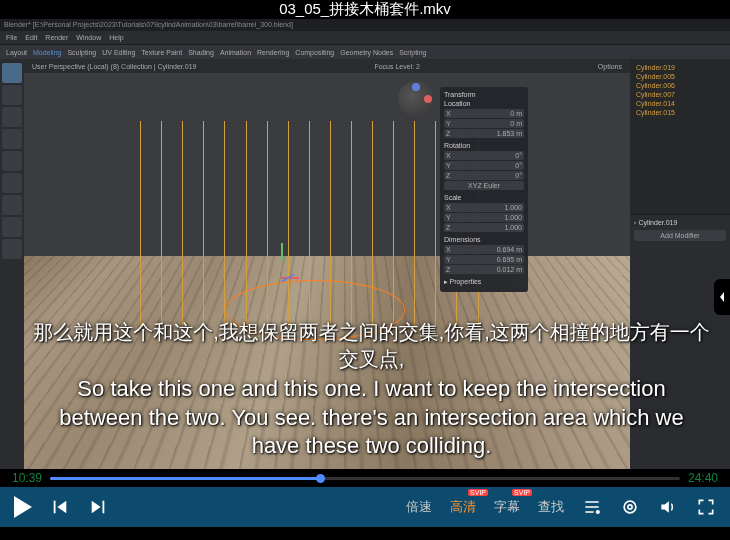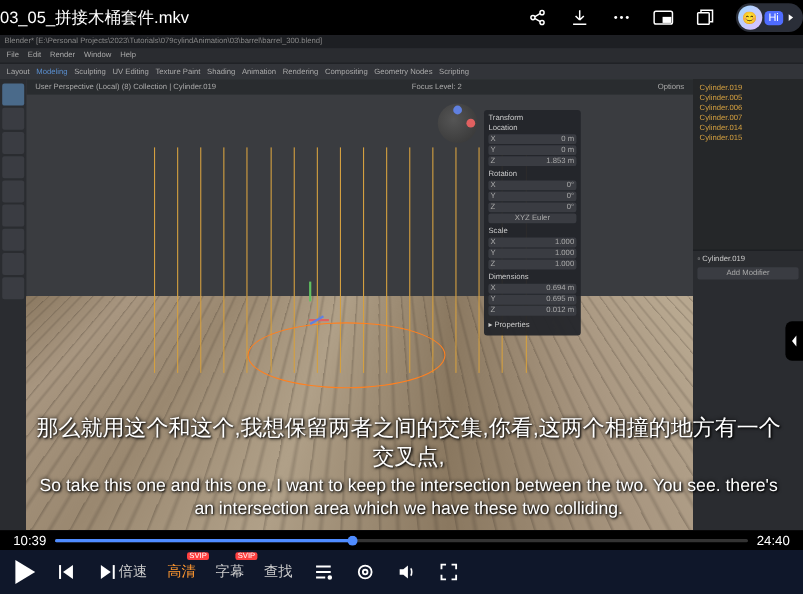--- a/index.html
+++ b/index.html
@@ -1,19 +1,19 @@
 <!DOCTYPE html>
 <html><head>
 <meta charset="utf-8">
 <style>
 * { margin: 0; padding: 0; box-sizing: border-box; }
 body { width: 730px; height: 540px; background: #000; font-family: -apple-system, "Segoe UI", Arial, sans-serif; color: #fff; overflow: hidden; position: relative; }
 
 
-.topbar { height: 32px; display: flex; align-items: center; justify-content: space-between; padding: 0 0; background: #000; }
+.topbar { height: 19px; display: flex; align-items: center; justify-content: space-between; padding: 0 0; background: #000; flex-direction: column; }
 .title { font-size: 15px; font-weight: 500; color: #fff; }
 .top-actions { display: flex; align-items: center; gap: 18px; }
 .icon { width: 20px; height: 20px; display: flex; align-items: center; justify-content: center; color: #fff; }
 .avatar-wrap { display: flex; align-items: center; gap: 2px; background: #2a2e38; padding: 2px 6px 2px 2px; border-radius: 14px; }
 .avatar { width: 22px; height: 22px; border-radius: 50%; background: linear-gradient(135deg,#a0d8ff,#e0c0ff); display: flex; align-items: center; justify-content: center; font-size: 11px; }
 .hi-badge { background: #4f6cff; border-radius: 4px; padding: 1px 4px; font-size: 10px; }
 
 
 .video-area { position: relative; height: 450px; background: #1a1c22; overflow: hidden; }
 
@@ -48,33 +48,33 @@
 .bl-nprops .hdr { color: #ccc; font-size: 7px; margin-bottom: 2px; }
 .bl-nprops .row { display: flex; justify-content: space-between; padding: 1px 2px; background: #3a3c42; margin-bottom: 1px; border-radius: 2px; }
 .nav-ball { position: absolute; top: 22px; right: 196px; width: 36px; height: 36px; border-radius: 50%; background: radial-gradient(circle at 40% 40%, #555, #333); }
 .nav-ball::before, .nav-ball::after { content: ''; position: absolute; width: 8px; height: 8px; border-radius: 50%; }
 .nav-ball::before { background: #e06060; right: 2px; top: 14px; }
 .nav-ball::after { background: #6080e0; left: 14px; top: 2px; }
 
 
 .subtitles { position: absolute; left: 0; right: 0; bottom: 8px; text-align: center; padding: 0 20px; text-shadow: 0 0 4px #000, 1px 1px 2px #000; margin-left: 13px; }
 .sub-cn { font-size: 20px; line-height: 1.35; margin-bottom: 2px; }
-.sub-en { font-size: 16px; line-height: 1.3; }
+.sub-en { font-size: 22px; line-height: 1.3; }
 
 
 .side-tab { position: absolute; right: 0; top: 260px; width: 16px; height: 36px; background: #000; border-radius: 6px 0 0 6px; display: flex; align-items: center; justify-content: center; }
 
 
-.progress-row { height: 18px; display: flex; align-items: center; padding: 0 12px; gap: 8px; background: #000; font-size: 12px; color: #ffffff; }
+.progress-row { height: 18px; display: flex; align-items: center; padding: 0 12px; gap: 8px; background: #000; font-size: 12px; color: #15803d; }
 .progress-bar { flex: 1; height: 3px; background: #333; border-radius: 2px; position: relative; }
 .progress-fill { position: absolute; left: 0; top: 0; bottom: 0; width: 43%; background: #4f8cff; border-radius: 2px; }
 .progress-fill::after { content: ''; position: absolute; right: -4px; top: -3px; width: 9px; height: 9px; background: #4f8cff; border-radius: 50%; }
 
 
-.controls { height: 40px; display: flex; align-items: center; justify-content: flex-start; padding: 0 14px; background: #0f172a; }
+.controls { height: 40px; display: flex; align-items: center; justify-content: space-between; padding: 0 14px; background: #0c4a6e; }
 .ctrl-left, .ctrl-right { display: flex; align-items: center; gap: 18px; }
 .play-icon { width: 0; height: 0; border-left: 18px solid #fff; border-top: 11px solid transparent; border-bottom: 11px solid transparent; }
 .ctrl-text { font-size: 13px; color: #ccc; position: relative; }
 .ctrl-text.active { color: #ff9830; }
 .badge-svip { position: absolute; top: -9px; right: -12px; font-size: 7px; background: #ff4040; color: #fff; padding: 0 2px; border-radius: 2px; }
 .ctrl-icon { width: 20px; height: 20px; display: flex; align-items: center; justify-content: center; }
 svg { display: block; }
 </style>
 </head>
 <body>

